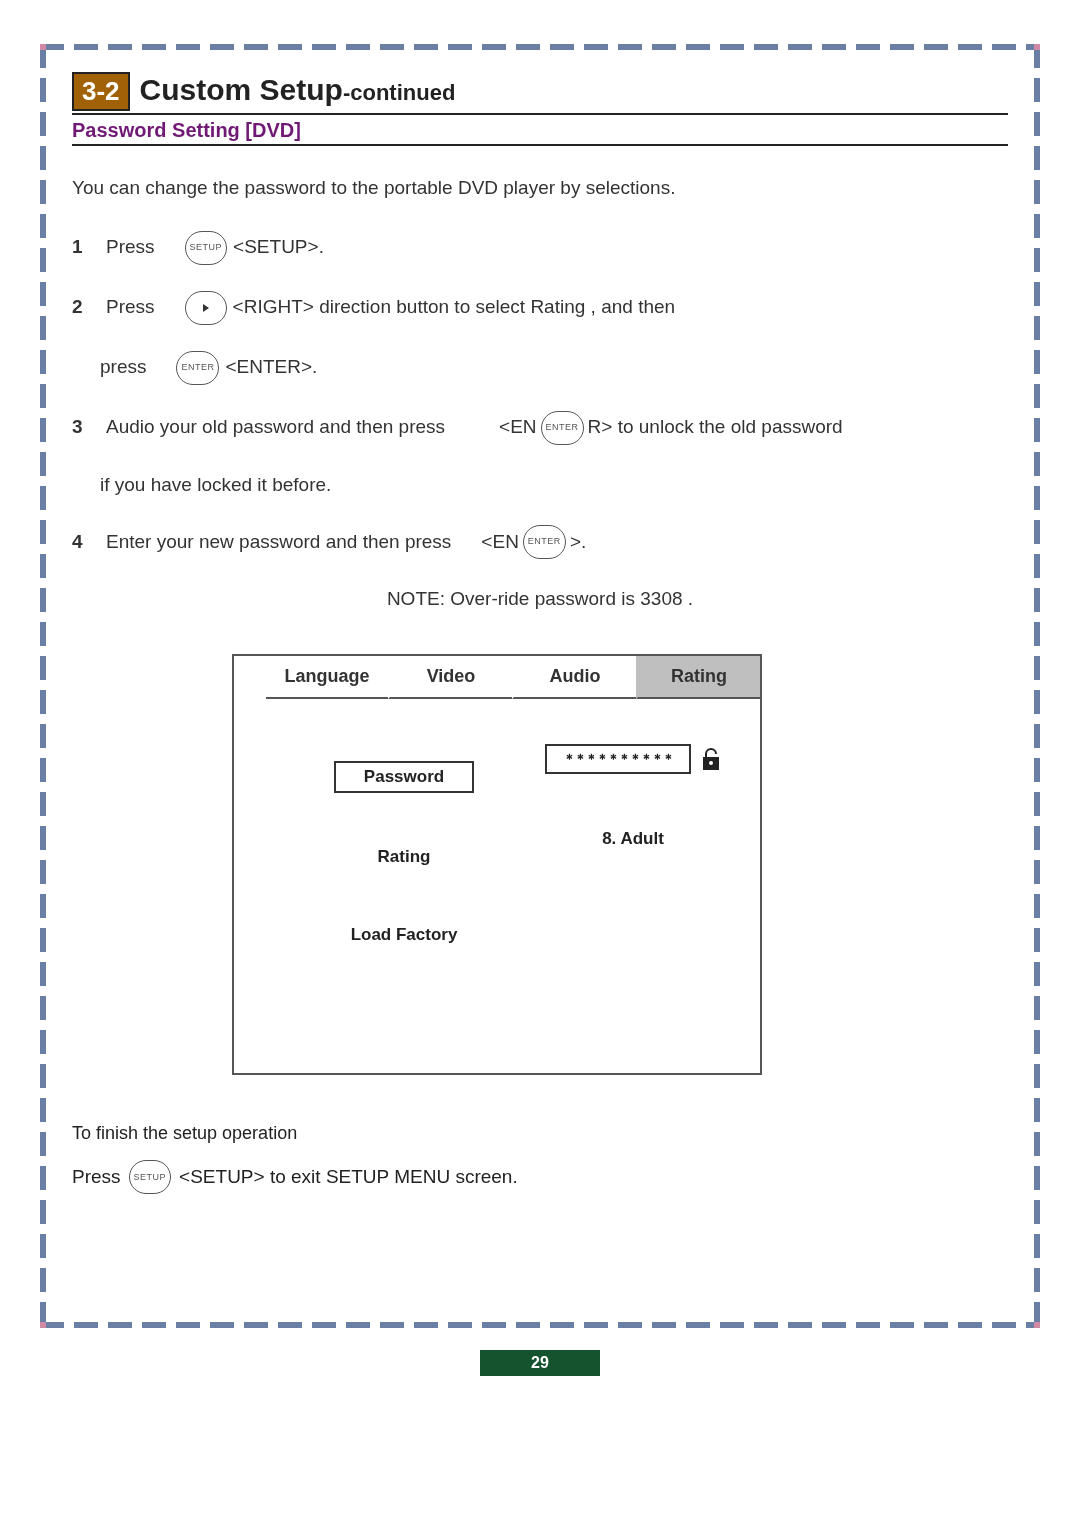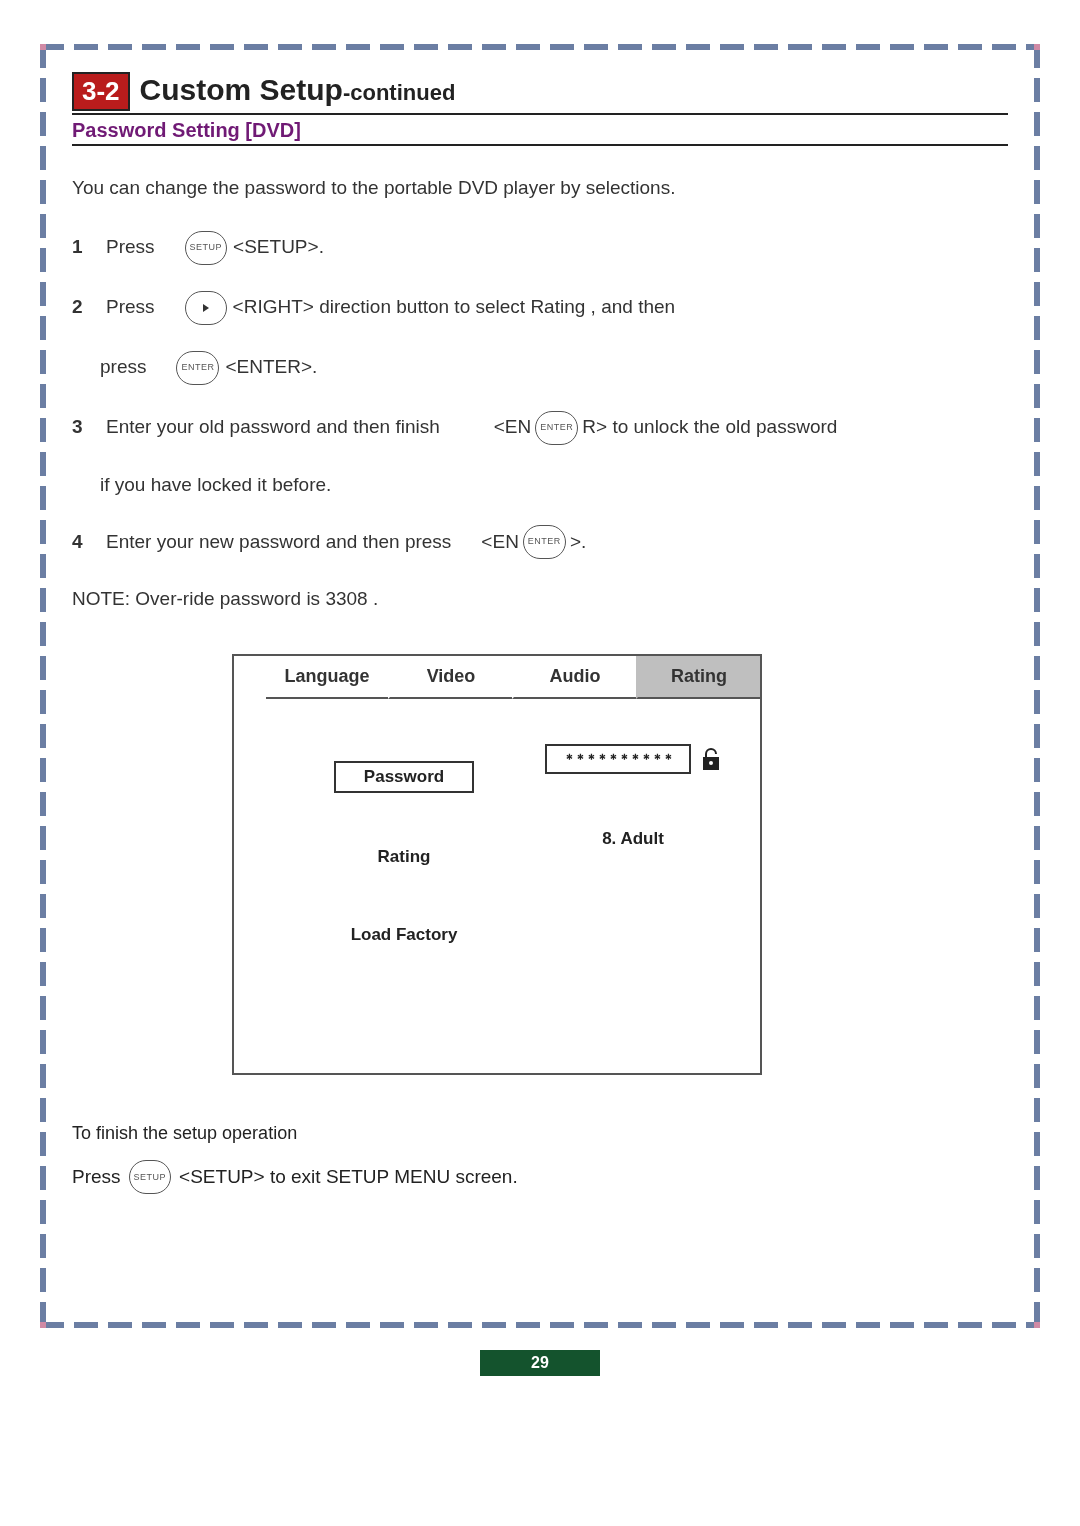--- a/index.html
+++ b/index.html
@@ -11,34 +11,34 @@
   .frame-left, .frame-right { position: absolute; top: 44px; height: 1284px; width: 6px; background-image: linear-gradient(to bottom, #6b7ea3 0 24px, transparent 24px 34px); background-size: 6px 34px; }
   .frame-left { left: 40px; }
   .frame-right { right: 40px; }
   .corner-pink { position: absolute; width: 6px; height: 6px; background: #d08aa5; }
   .corner-pink.tl { top: 44px; left: 40px; }
   .corner-pink.tr { top: 44px; right: 40px; }
   .corner-pink.bl { top: 1322px; left: 40px; }
   .corner-pink.br { top: 1322px; right: 40px; }
   .content { position: absolute; left: 72px; right: 72px; top: 72px; }
   .heading-row { display: flex; align-items: baseline; border-bottom: 2px solid #222; padding-bottom: 2px; }
-  .badge { background: #b91c1c; color: #fff; font-weight: bold; font-size: 26px; padding: 2px 8px; margin-right: 10px; border: 2px solid #222; }
+  .badge { background: #a16207; color: #fff; font-weight: bold; font-size: 26px; padding: 2px 8px; margin-right: 10px; border: 2px solid #222; }
   .heading-main { font-size: 30px; font-weight: bold; color: #222; }
   .heading-cont { font-size: 22px; font-weight: bold; color: #222; }
   .subheading { font-size: 20px; font-weight: bold; color: #701a75; border-bottom: 2px solid #222; margin-top: 4px; padding-bottom: 2px; }
   .body { font-size: 19px; color: #333; line-height: 1.5; }
   .intro { margin-top: 28px; }
   .steps { margin-top: 28px; }
   .step { display: flex; align-items: center; flex-wrap: wrap; margin-bottom: 26px; gap: 6px 6px; }
   .step .n { font-weight: bold; width: 28px; }
   .step .t { }
   .btn-oval { display: inline-flex; align-items: center; justify-content: center; border: 1.5px solid #555; border-radius: 999px; font-size: 9px; letter-spacing: 0.5px; color: #555; padding: 16px 4px; height: 26px; min-width: 42px; background: #fff; }
   .btn-oval.arrow svg { width: 10px; height: 10px; fill: #333; }
   .indent { margin-left: 28px; }
-  .note { margin-top: 10px; }
+  .note { margin-top: 10px; text-align: center; }
   .menu-box { width: 530px; margin: 40px 0 48px 160px; border: 2px solid #555; padding-left: 32px; }
   .tabs { display: flex; }
   .tab { flex: 1; text-align: center; padding: 10px 0; font-weight: 900; font-size: 18px; color: #333; border-bottom: 2px solid #555; }
   .tab.active { background: #bfbfbf; }
   .tab + .tab { border-left: 2px solid transparent; }
   .menu-body { padding: 26px 18px 110px 18px; }
   .menu-row { display: flex; align-items: center; margin-bottom: 14px; }
   .menu-left { width: 240px; display: flex; justify-content: center; margin-top: 36px; }
   .menu-right { flex: 1; display: flex; align-items: center; justify-content: center; gap: 10px; }
   .pill { border: 2px solid #333; padding: 4px 16px; font-weight: 900; font-size: 17px; text-align: center; min-width: 140px; }
@@ -95,21 +95,21 @@
       </div>
       <div class="step indent">
         <span class="t">press</span>
         <span style="width:18px"></span>
         <span class="btn-oval">ENTER</span>
         <span class="t">&lt;ENTER&gt;.</span>
       </div>
 
       <div class="step">
         <span class="n">3</span>
-        <span class="t">Enter your old password and then finish</span>
+        <span class="t">Audio your old password and then press</span>
         <span style="width:42px"></span>
         <span class="t">&lt;EN</span>
           <span class="btn-oval" style="margin:0 -2px;">ENTER</span>
           <span class="t">R&gt; to unlock the old password</span>
       </div>
       <div class="step indent">
         <span class="t">if you have locked it before.</span>
       </div>
 
       <div class="step">

